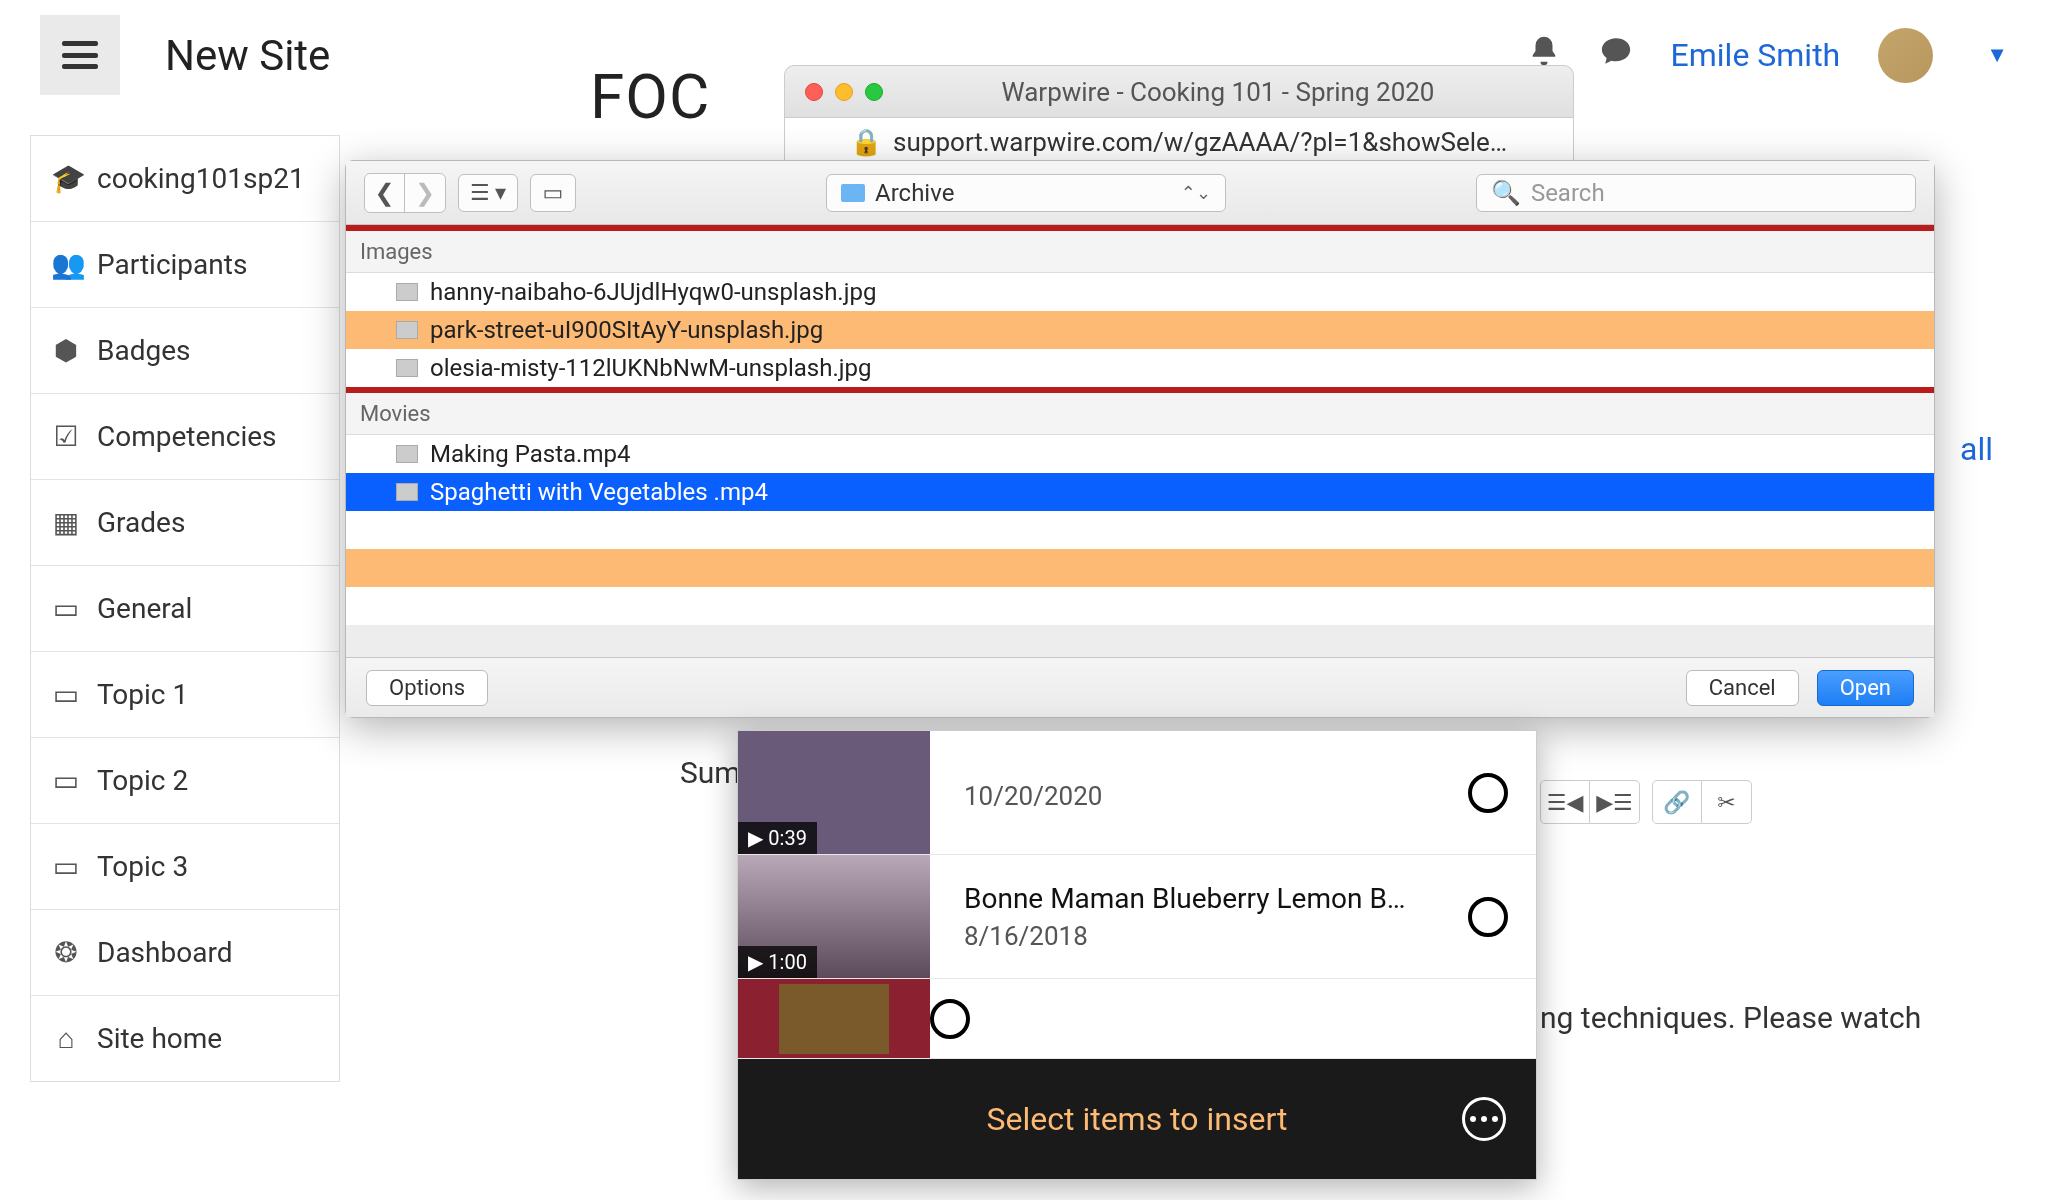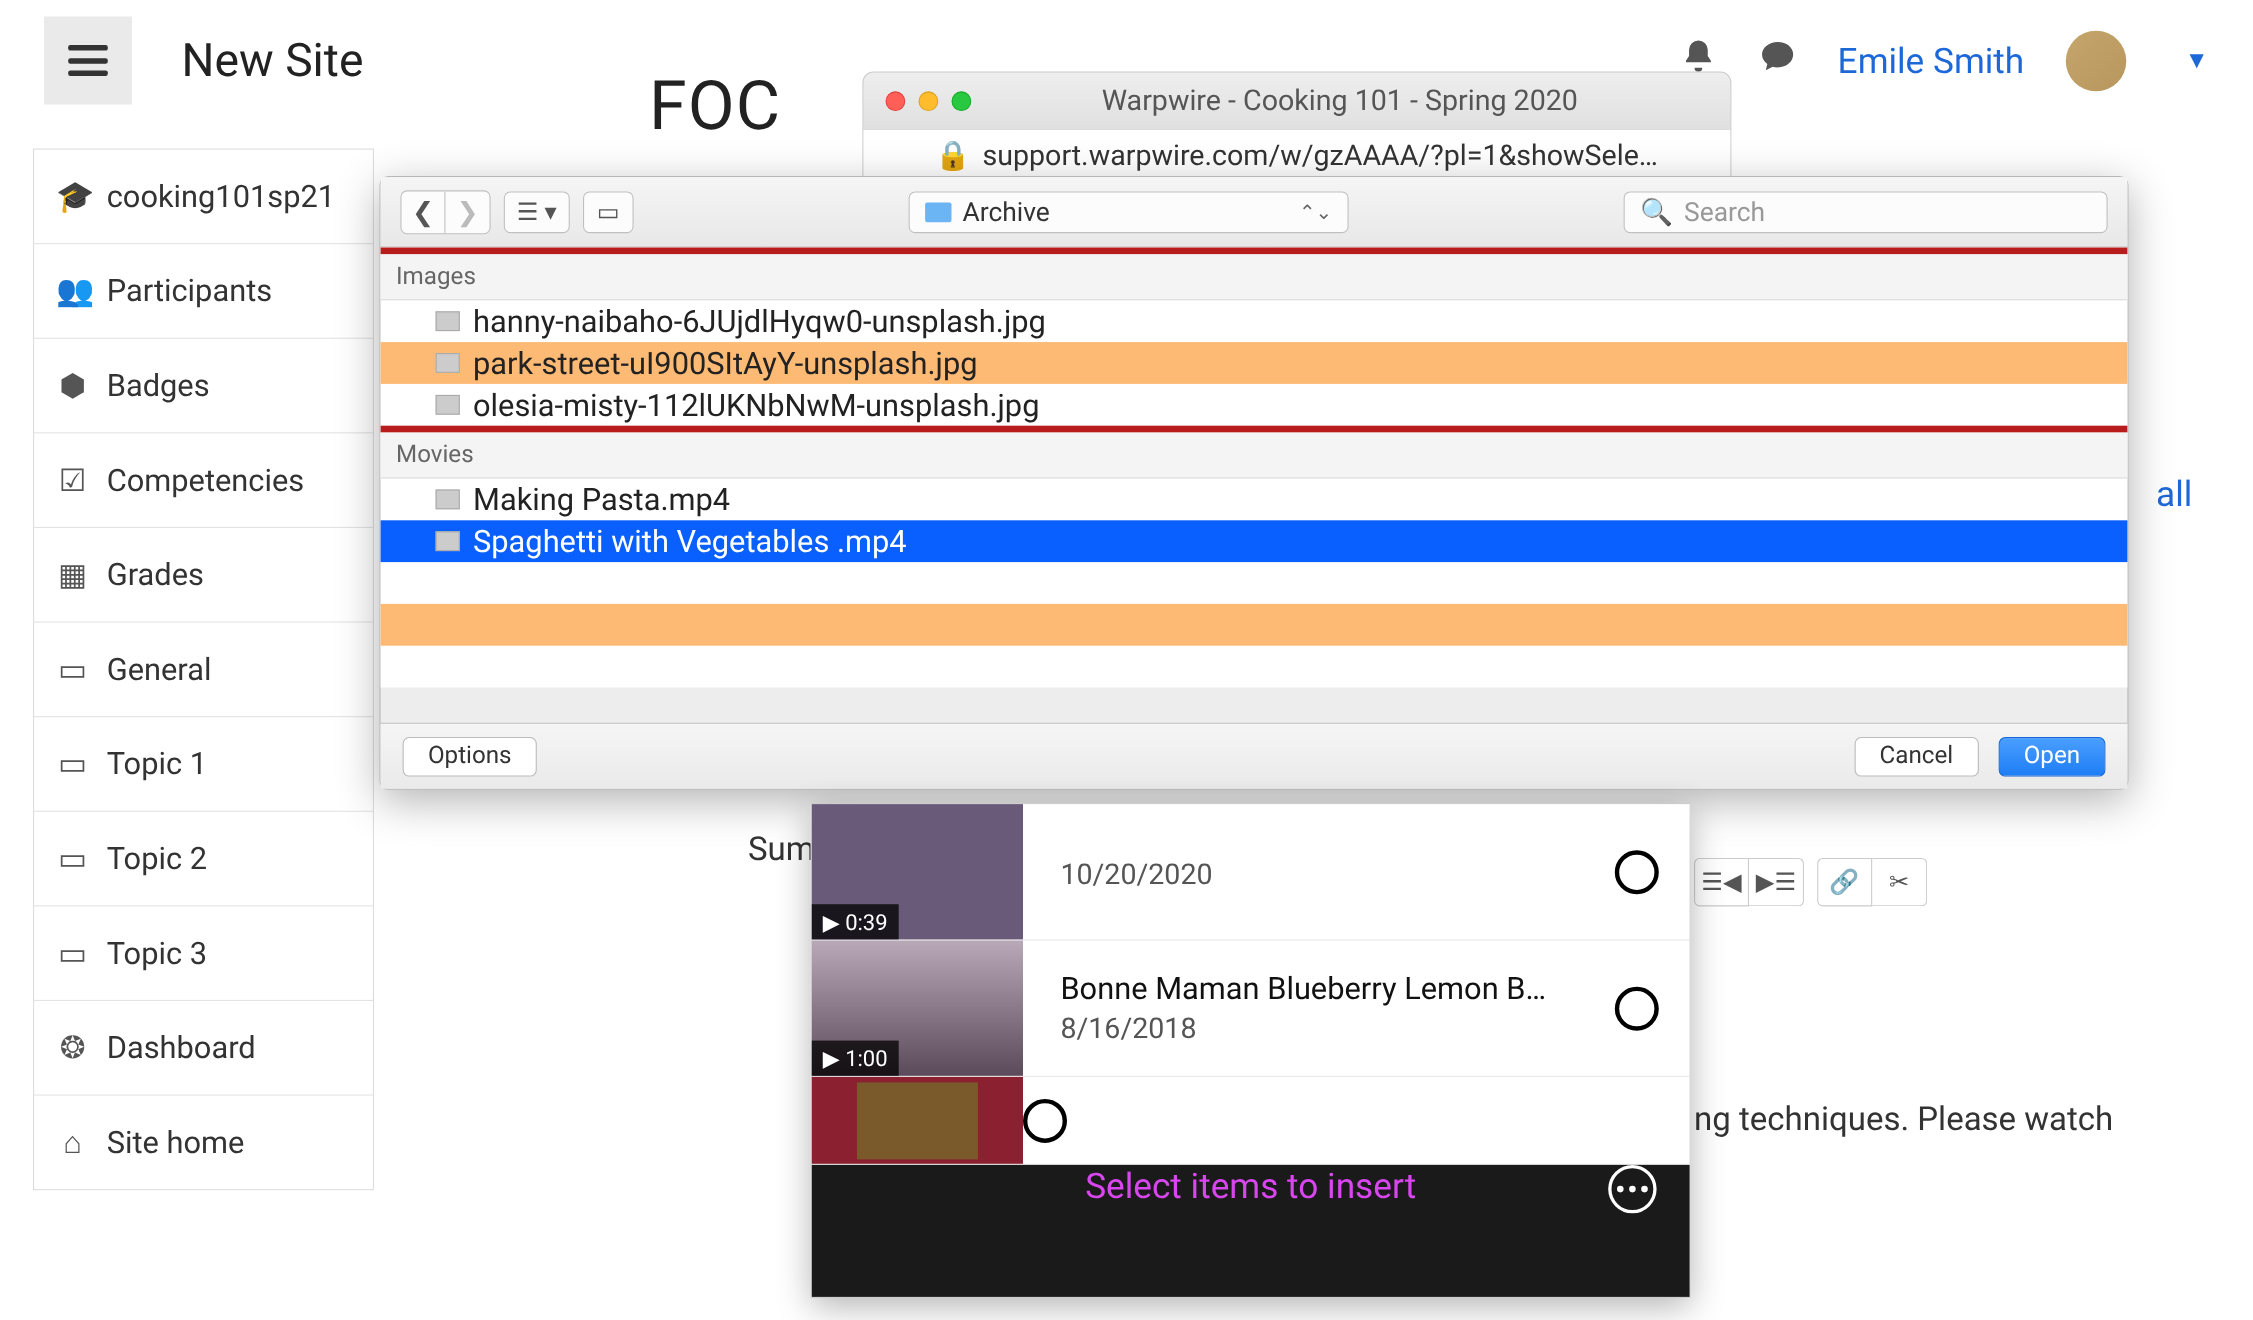--- a/index.html
+++ b/index.html
@@ -58,21 +58,21 @@
 .view-btn { width: 60px; height: 38px; border: 1px solid #c0c0c0; border-radius: 6px; background: #fcfcfc; display: flex; align-items: center; justify-content: center; font-size: 22px; color: #555; }
 .folder-btn { width: 46px; height: 38px; border: 1px solid #c0c0c0; border-radius: 6px; background: #fcfcfc; display: flex; align-items: center; justify-content: center; font-size: 22px; color: #555; }
 .location-select { flex: 0 0 400px; margin: 0 auto; height: 38px; border: 1px solid #c0c0c0; border-radius: 6px; background: #fcfcfc; display: flex; align-items: center; padding: 0 14px; font-size: 24px; color: #333; }
 .folder-icon-blue { width: 24px; height: 18px; background: #6bb5f5; border-radius: 2px; margin-right: 10px; }
 .updown { margin-left: auto; color: #666; font-size: 18px; }
 .search-box { flex: 0 0 440px; margin-left: auto; height: 38px; border: 1px solid #c0c0c0; border-radius: 6px; background: #fcfcfc; display: flex; align-items: center; padding: 0 14px; font-size: 24px; color: #999; }
 .search-box .mag { margin-right: 10px; color: #888; }
 
 .finder-body { background: #fff; }
 .finder-group-label { background: #f4f4f4; padding: 8px 14px; font-size: 22px; color: #666; border-top: 6px solid #b91c1c; border-bottom: 1px solid #ddd; }
-.finder-row { display: flex; align-items: center; height: 38px; padding: 0 14px 0 50px; font-size: 28px; color: #222; }
+.finder-row { display: flex; align-items: center; height: 38px; padding: 0 14px 0 50px; font-size: 24px; color: #222; }
 .finder-row:nth-child(odd) { background: #fff; }
 .finder-row.alt { background: #fdba74; }
 .finder-row.selected { background: #0a60ff; color: #fff; }
 .file-thumb { width: 22px; height: 18px; background: #ccc; margin-right: 12px; border: 1px solid #aaa; }
 
 .finder-footer { display: flex; align-items: center; height: 60px; padding: 0 20px; background: linear-gradient(#f5f5f5, #eaeaea); border-top: 1px solid #c5c5c5; margin-top: 32px; }
 .finder-btn { height: 36px; padding: 0 22px; border: 1px solid #bbb; border-radius: 6px; background: #fff; font-size: 22px; color: #333; display: flex; align-items: center; }
 .finder-btn.primary { background: linear-gradient(#4a9eff, #1e7ef5); color: #fff; border-color: #1467d6; }
 .finder-footer-right { margin-left: auto; display: flex; gap: 18px; }
 
@@ -81,21 +81,21 @@
 .media-item { display: flex; align-items: center; border-bottom: 1px solid #e8e8e8; height: 124px; }
 .media-thumb { width: 192px; height: 100%; background: #6a5a7a; position: relative; flex-shrink: 0; }
 .media-thumb.t2 { background: linear-gradient(#b8a8b8, #5a4a5a); }
 .media-thumb.t3 { background: #8a2030; display: flex; align-items: center; justify-content: center; }
 .media-thumb.t3::after { content: ""; width: 110px; height: 70px; background: #7a5a2a; }
 .media-duration { position: absolute; bottom: 0; left: 0; background: rgba(0,0,0,0.75); color: #fff; font-size: 20px; padding: 4px 10px; }
 .media-info { flex: 1; padding: 0 34px; overflow: hidden; }
 .media-title { font-size: 28px; color: #111; white-space: nowrap; overflow: hidden; text-overflow: ellipsis; }
 .media-date { font-size: 26px; color: #555; margin-top: 6px; }
 .media-radio { width: 40px; height: 40px; border: 4px solid #000; border-radius: 50%; margin-right: 28px; flex-shrink: 0; }
-.media-footer { background: #1a1a1a; color: #d946ef; display: flex; align-items: flex-start; justify-content: center; height: 120px; font-size: 32px; position: relative; }
+.media-footer { background: #1a1a1a; color: #fdba74; display: flex; align-items: center; justify-content: center; height: 120px; font-size: 32px; position: relative; }
 .media-menu { position: absolute; right: 30px; width: 44px; height: 44px; border: 3px solid #fff; border-radius: 50%; display: flex; align-items: center; justify-content: center; gap: 5px; }
 .media-menu span { width: 6px; height: 6px; background: #fff; border-radius: 50%; }
 </style>
 </head>
 <body>
 
 <div class="header">
   <div class="hamburger-btn">
     <div class="hamburger-icon">
         <span></span>

